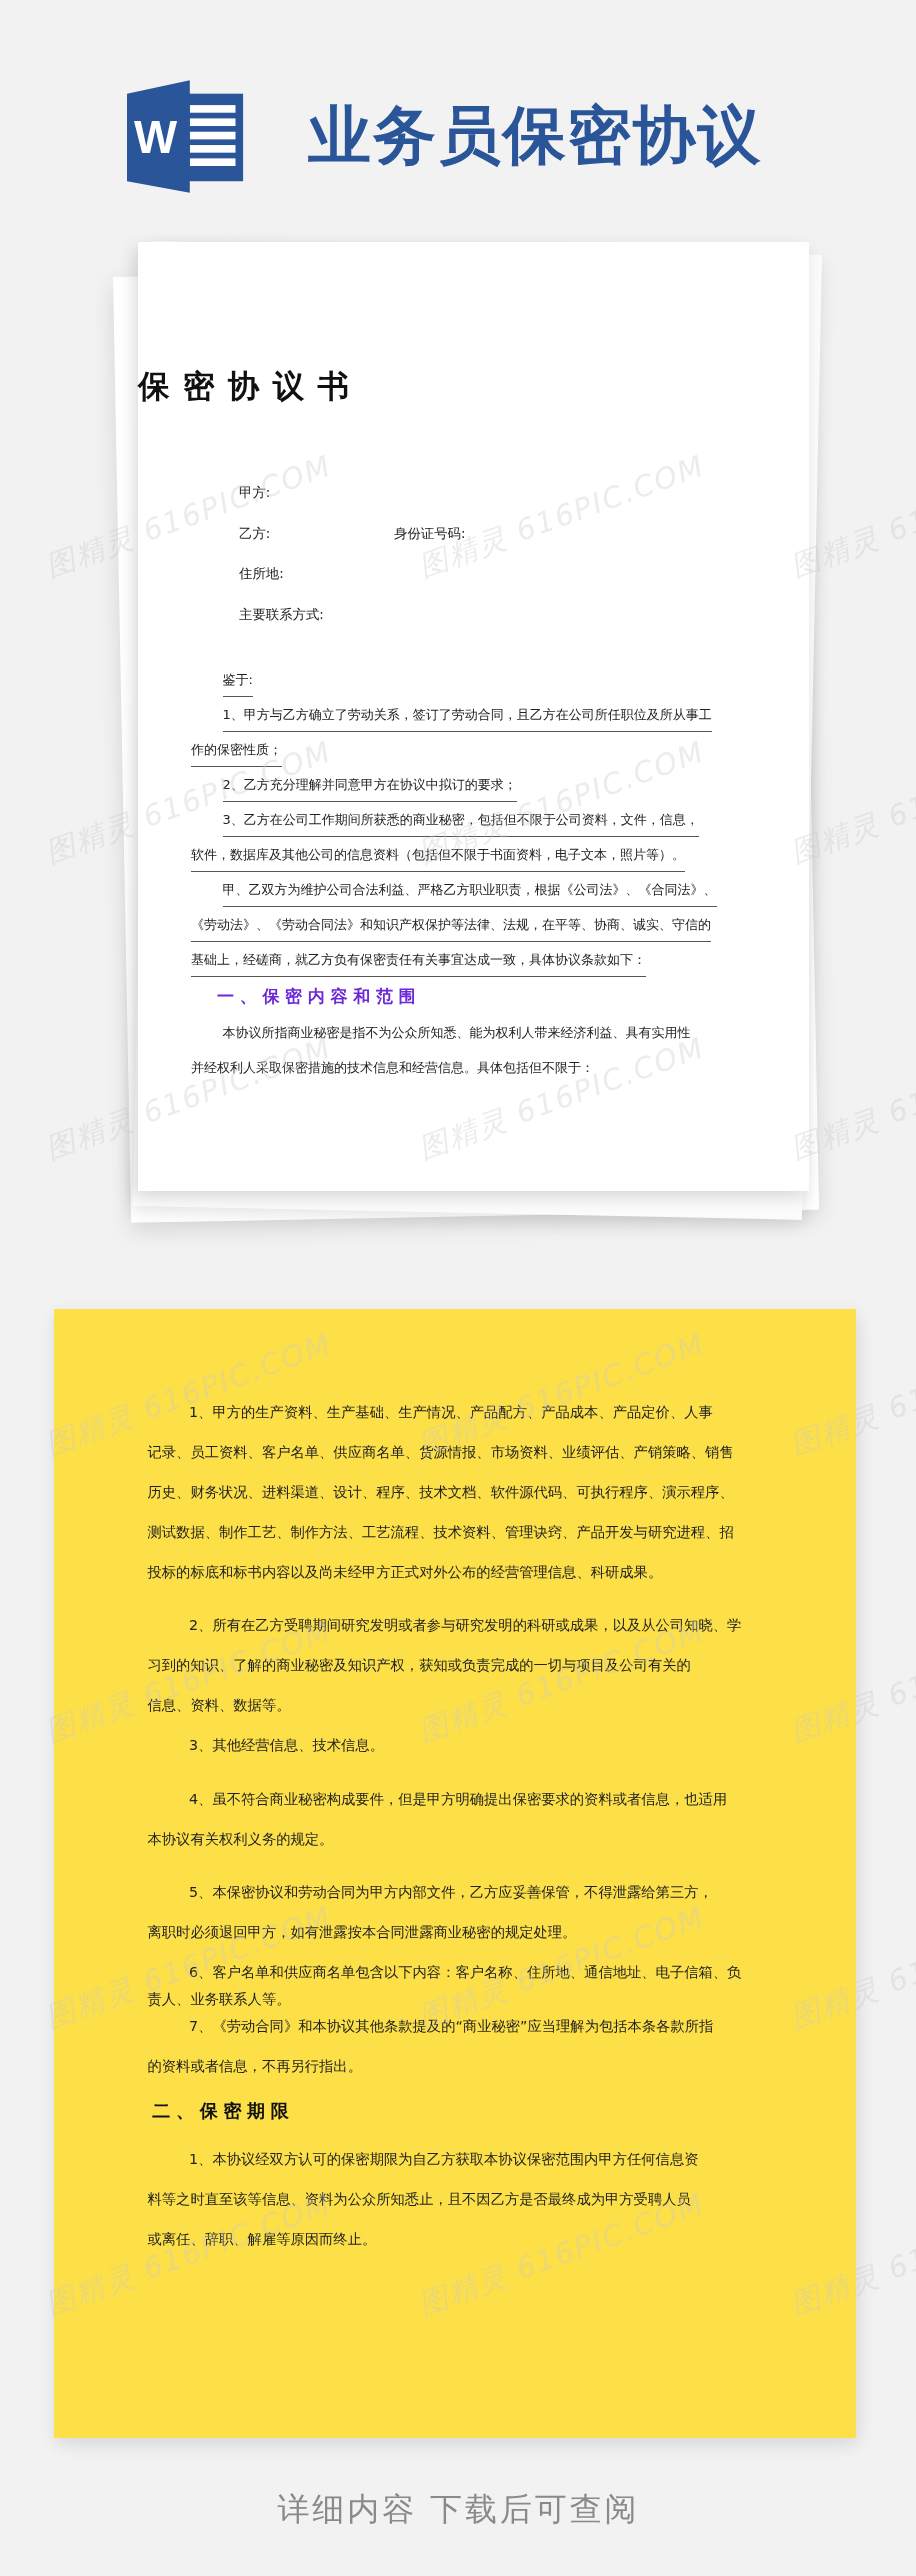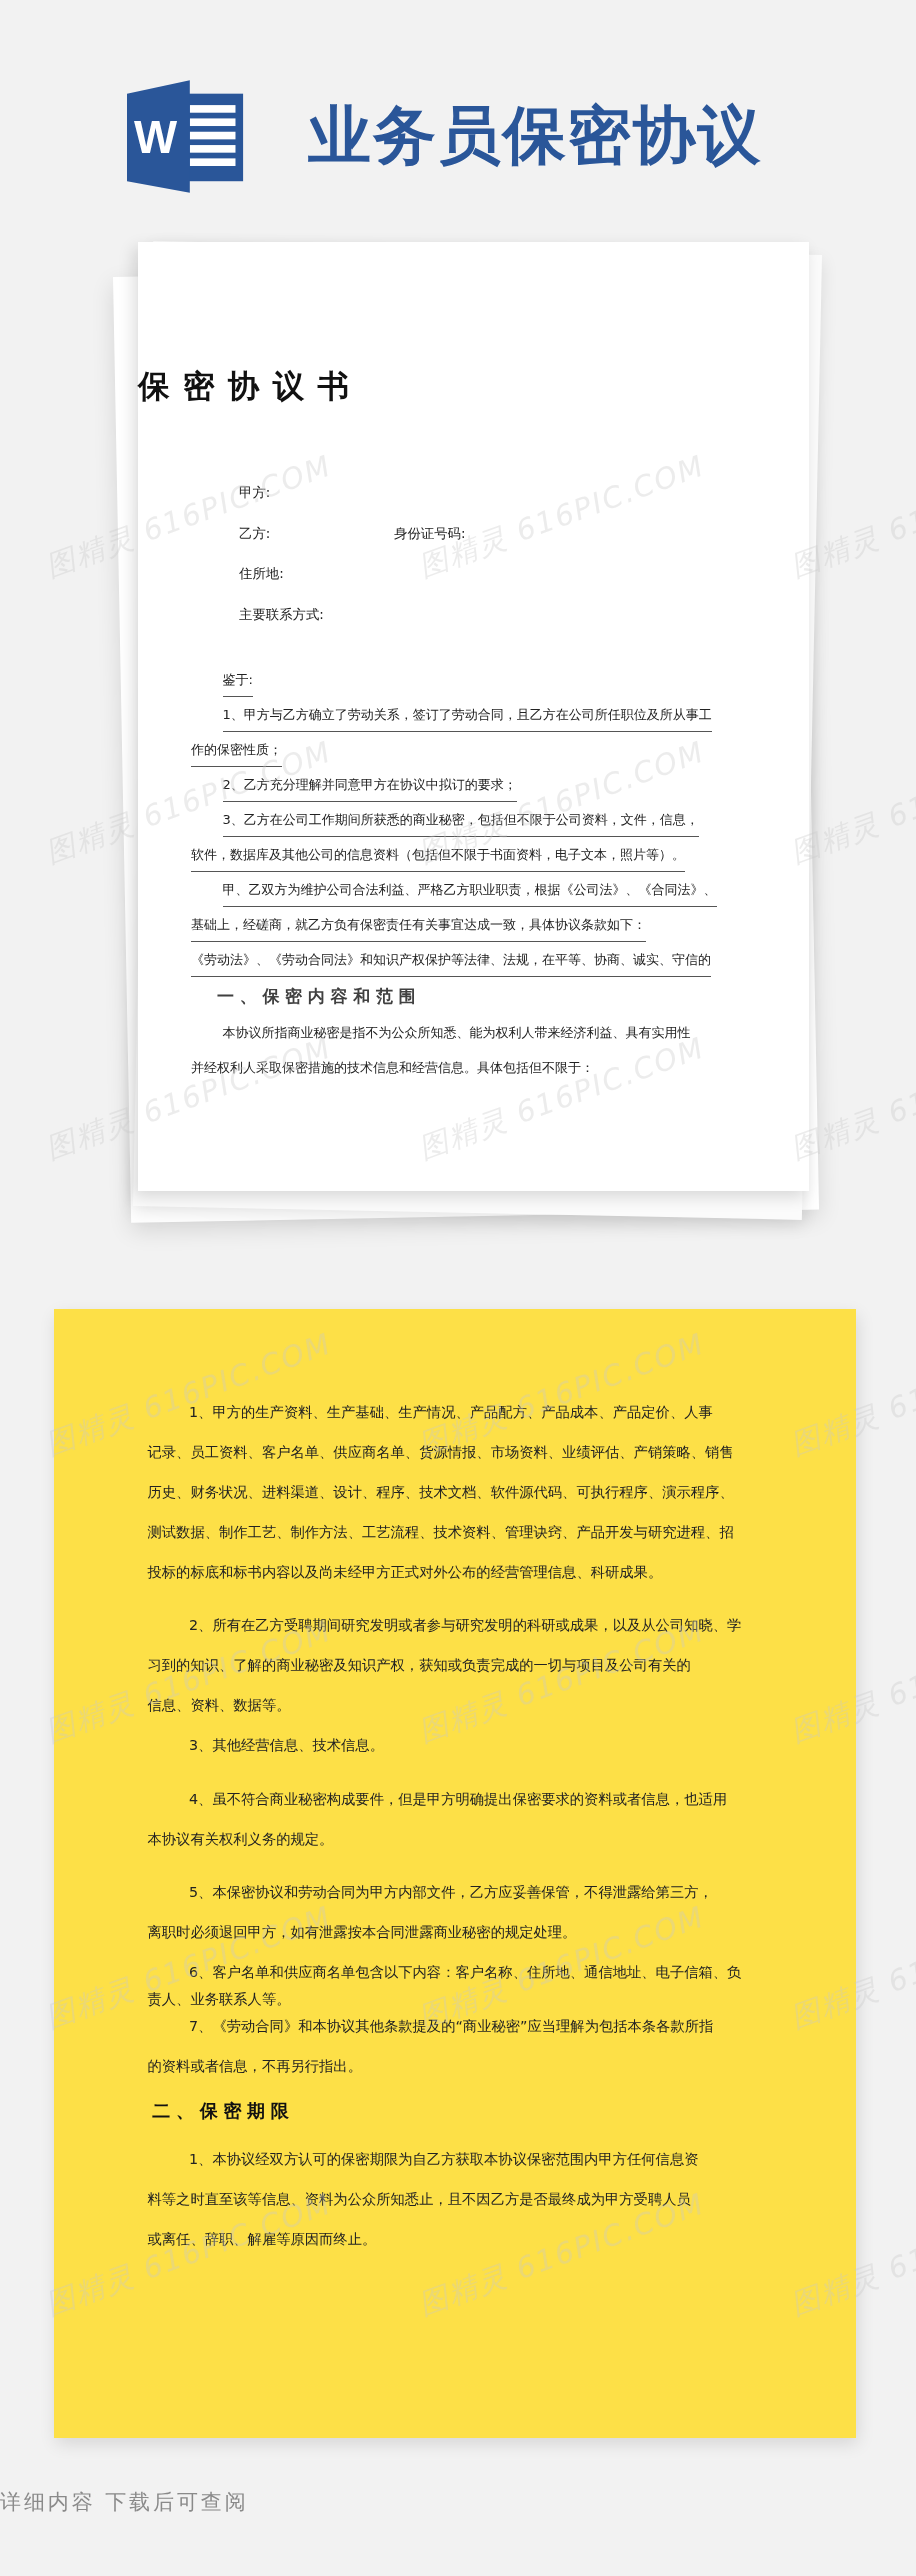--- a/index.html
+++ b/index.html
@@ -42,38 +42,38 @@
   }
   .p1-title {
     position: absolute; left: 0; width: 671px; top: 124px; text-align: left;
     font-weight: bold; font-size: 31.5px; letter-spacing: 13.4px; color: #111;
   }
   .field { position: absolute; font-size: 13.4px; color: #222; }
   .p1-body { position: absolute; left: 53px; top: 425px; width: 576px; font-size: 13px; color: #222; }
   .uline { border-bottom: 1.4px solid #555; display: inline-block; padding-bottom: 2.9px; }
   .p1-line { height: 35px; line-height: 27px; white-space: nowrap; }
   .indent { padding-left: 31.5px; }
-  .h1 { font-weight: bold; font-size: 17px; letter-spacing: 5.7px; padding-left: 26px; line-height: 31px; height: 38px; color:#404040; }
+  .h1 { font-weight: bold; font-size: 17px; letter-spacing: 5.7px; padding-left: 26px; line-height: 31px; height: 38px; color:#6d28d9; }
   .plain-line { height: 35px; line-height: 27px; white-space: nowrap; }
   
   .page2 {
     position: absolute; left: 54px; top: 1309px; width: 802px; height: 1129px;
     background: #fde047; box-shadow: 1.9px 5.7px 17px rgba(0,0,0,0.12);
   }
   .p2-body { position: absolute; left: 105px; top: 89px; width: 611px; font-size: 14.3px; color: #222; }
   .p2-line { height: 40px; line-height: 29px; white-space: nowrap; }
   .p2-line.tight { height: 27px; }
   .p2-indent { padding-left: 30px; }
   .p2-outdent { margin-left: -11.5px; }
   .h2 { font-weight: bold; font-size: 18px; letter-spacing: 5.7px; line-height: 38px; height: 53px; margin-left: -6.7px; color:#111; }
   .gap { height: 13.4px; }
   
   .footer {
-    position: absolute; left: 0; top: 2488px; width: 917px; text-align: left;
-    font-size: 21px; color: #8a8a8a; letter-spacing: 2.9px;
+    position: absolute; left: 0; top: 2488px; width: 917px; text-align: center;
+    font-size: 32px; color: #8a8a8a; letter-spacing: 2.9px;
   }
 </style>
 </head>
 <body>
 
 <div class="header">
   <svg class="word-icon" viewBox="0 0 124 118">
     <rect x="58" y="14" width="64" height="92" fill="#2a5699"></rect>
     <rect x="66" y="26" width="48" height="8" fill="#fff"></rect>
     <rect x="66" y="40" width="48" height="8" fill="#fff"></rect>
@@ -98,22 +98,22 @@
   <div class="field" style="left:101px; top:364px;">主要联系方式:</div>
 
   <div class="p1-body" style="top:424px;">
     <div class="p1-line indent"><span class="uline">鉴于:</span></div>
     <div class="p1-line indent"><span class="uline">1、甲方与乙方确立了劳动关系，签订了劳动合同，且乙方在公司所任职位及所从事工</span></div>
     <div class="p1-line"><span class="uline">作的保密性质；</span></div>
     <div class="p1-line indent"><span class="uline">2、乙方充分理解并同意甲方在协议中拟订的要求；</span></div>
     <div class="p1-line indent"><span class="uline">3、乙方在公司工作期间所获悉的商业秘密，包括但不限于公司资料，文件，信息，</span></div>
     <div class="p1-line"><span class="uline">软件，数据库及其他公司的信息资料（包括但不限于书面资料，电子文本，照片等）。</span></div>
     <div class="p1-line indent"><span class="uline">甲、乙双方为维护公司合法利益、严格乙方职业职责，根据《公司法》、《合同法》、</span></div>
+    <div class="p1-line"><span class="uline">《劳动法》、《劳动合同法》和知识产权保护等法律、法规，在平等、协商、诚实、守信的</span></div>
     <div class="p1-line"><span class="uline">基础上，经磋商，就乙方负有保密责任有关事宜达成一致，具体协议条款如下：</span></div>
-    <div class="p1-line"><span class="uline">《劳动法》、《劳动合同法》和知识产权保护等法律、法规，在平等、协商、诚实、守信的</span></div>
     <div class="h1">一、保密内容和范围</div>
     <div class="plain-line indent">本协议所指商业秘密是指不为公众所知悉、能为权利人带来经济利益、具有实用性</div>
     <div class="plain-line">并经权利人采取保密措施的技术信息和经营信息。具体包括但不限于：</div>
   </div>
 </div>
 
 <div class="page2">
   <div class="p2-body">
     <div>
       <div class="p2-line p2-indent">1、甲方的生产资料、生产基础、生产情况、产品配方、产品成本、产品定价、人事</div>

